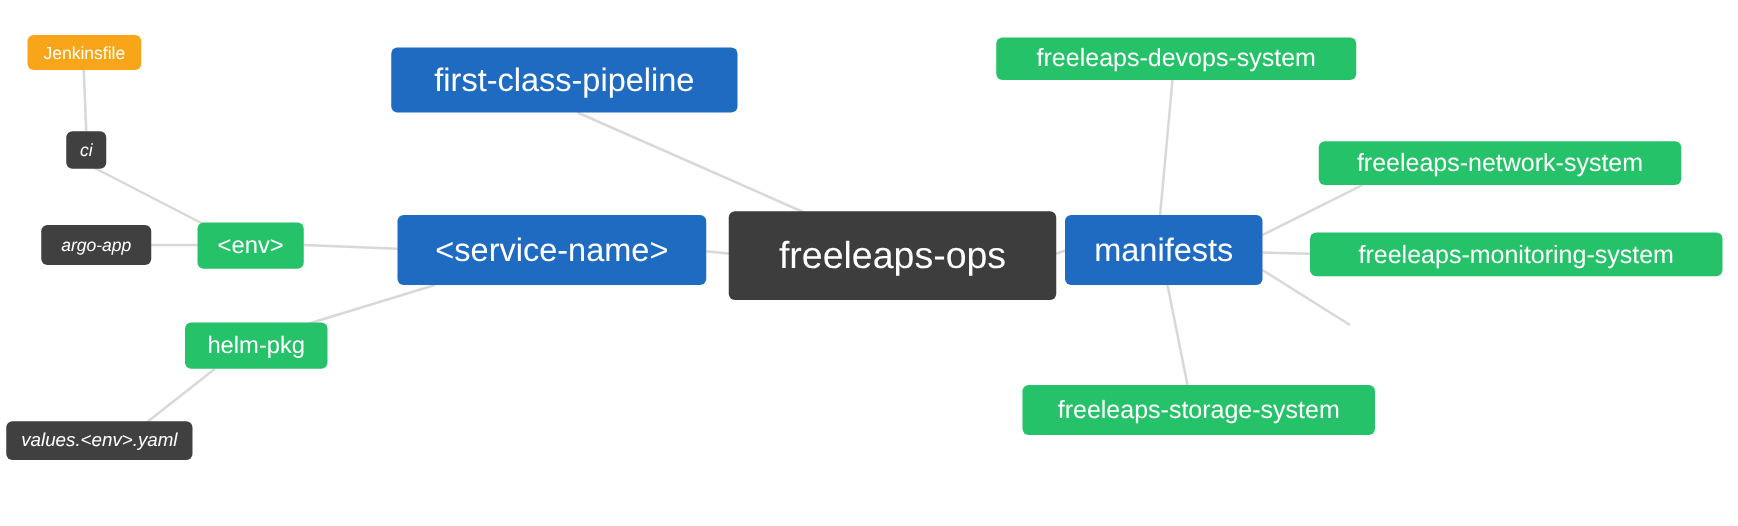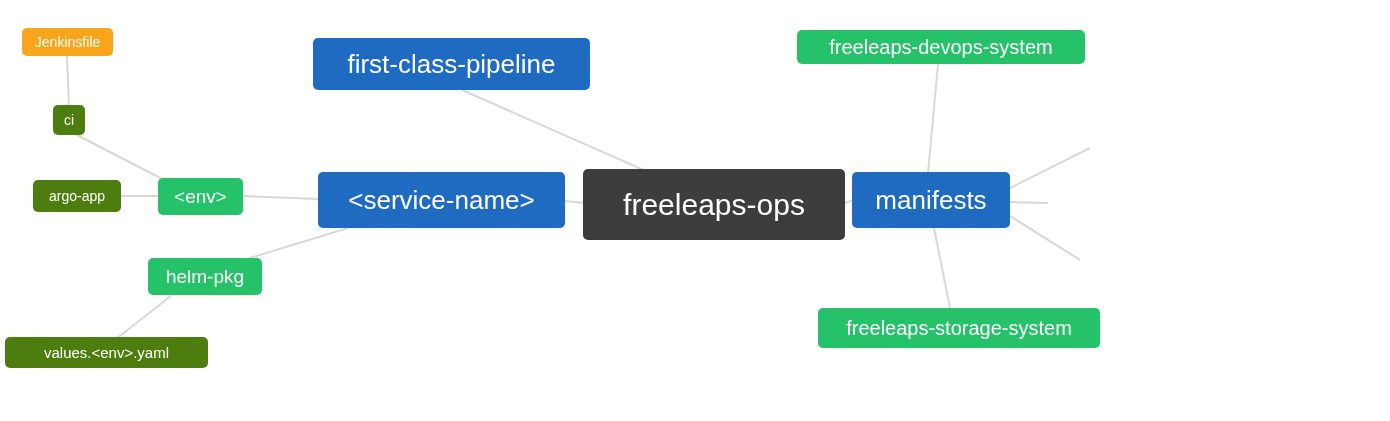--- a/index.html
+++ b/index.html
@@ -32,21 +32,21 @@
     color: #ffffff;
     border-radius: 5px;
     box-sizing: border-box;
     white-space: nowrap;
     cursor: pointer;
     line-height: 1;
   }
   .node.root   { background: #3d3d3d; font-size: 30px; }
   .node.blue   { background: #1f6bc1; font-size: 26px; }
   .node.green  { background: #26c269; font-size: 19px; }
-  .node.red    { background: #4d7c0f; font-size: 14px; }
+  .node.red    { background: #404040; font-size: 14px; font-style: italic; }
   .node.orange { background: #f9a51a; font-size: 14px; }
   .node.green.mid { font-size: 20px; }
 </style>
 </head>
 <body>
 
 <div class="canvas">
 
   <svg class="edges" viewBox="0 0 1390 421" xmlns="http://www.w3.org/2000/svg">
     <g stroke="#d8d8d8" stroke-width="2" fill="none">
@@ -90,24 +90,26 @@
   <div class="node green" style="left:158px; top:178px; width:85px; height:37px;">&lt;env&gt;</div>
 
   <div class="node red" style="left:53px; top:105px; width:32px; height:30px;">ci</div>
 
   <div class="node red" style="left:33px; top:180px; width:88px; height:32px;">argo-app</div>
 
   <div class="node orange" style="left:22px; top:28px; width:91px; height:28px;">Jenkinsfile</div>
 
   <div class="node green" style="left:148px; top:258px; width:114px; height:37px;">helm-pkg</div>
 
-  <div class="node red" style="left:5px; top:337px; width:203px; height:31px; font-size:15px;">values.&lt;env&gt;.yaml</div>
+  <div class="node red" style="left:5px; top:337px; width:149px; height:31px; font-size:15px;">values.&lt;env&gt;.yaml</div>
 
   <div class="node blue" style="left:852px; top:172px; width:158px; height:56px;">manifests</div>
 
   <div class="node green mid" style="left:797px; top:30px; width:288px; height:34px;">freeleaps-devops-system</div>
 
+  <div class="node green mid" style="left:1055px; top:113px; width:290px; height:35px;">freeleaps-network-system</div>
 
+  <div class="node green mid" style="left:1048px; top:186px; width:330px; height:35px;">freeleaps-monitoring-system</div>
 
 
   <div class="node green mid" style="left:818px; top:308px; width:282px; height:40px;">freeleaps-storage-system</div>
 
 </div>
 
 </body></html>

